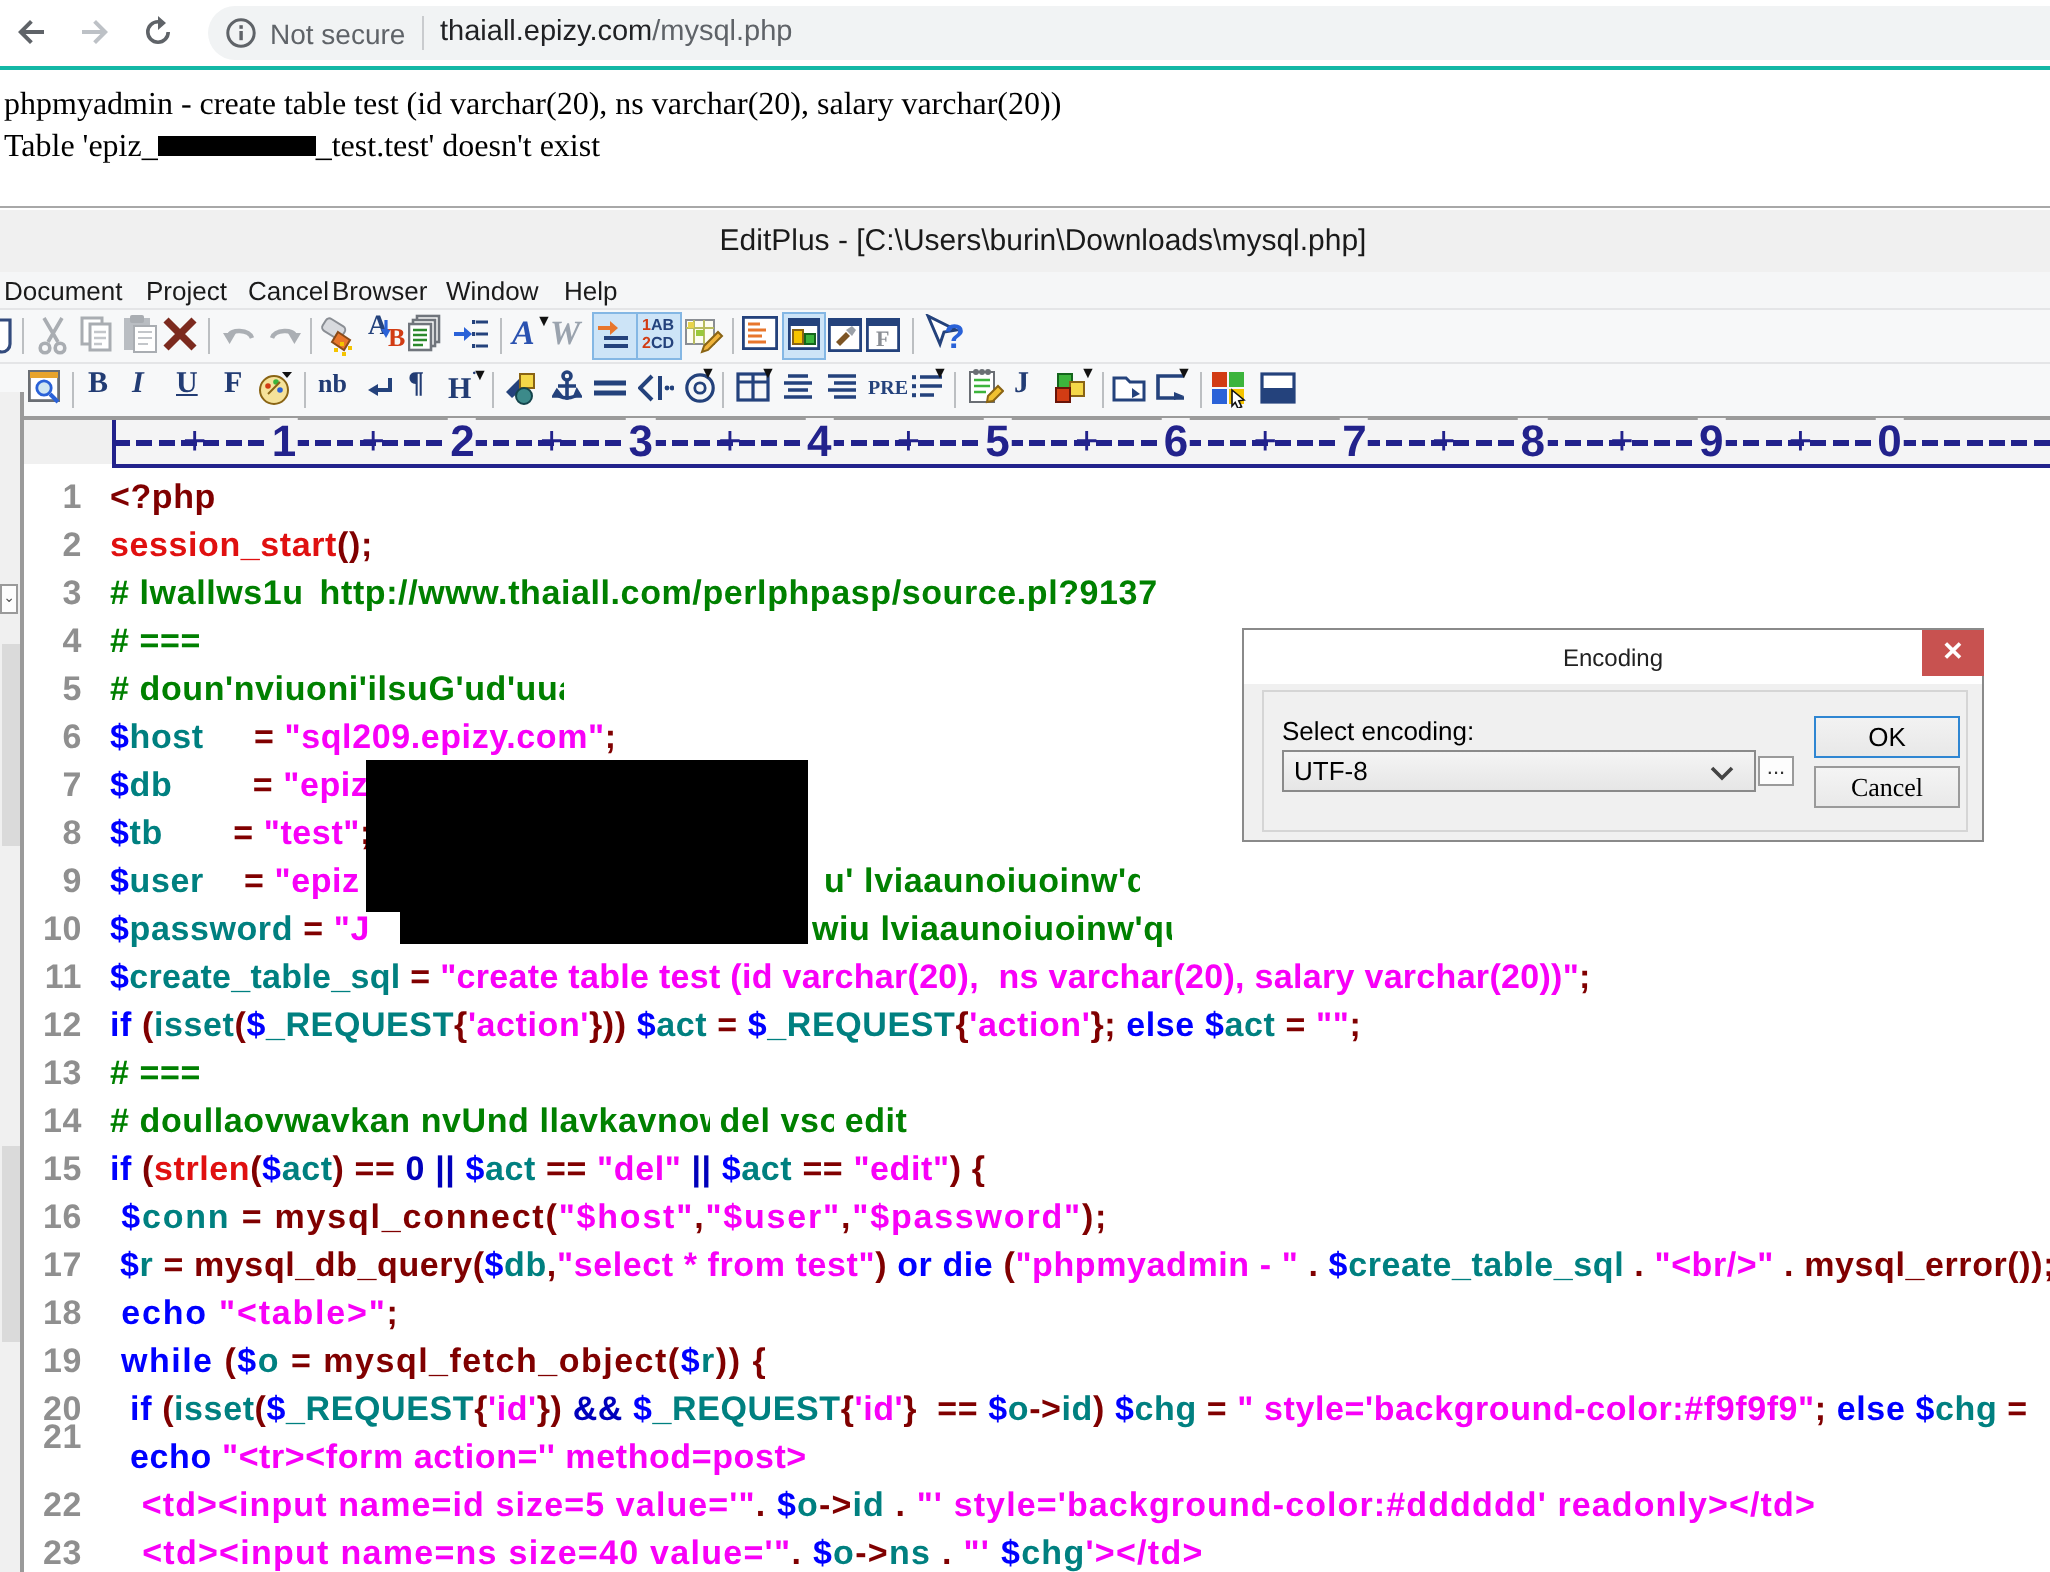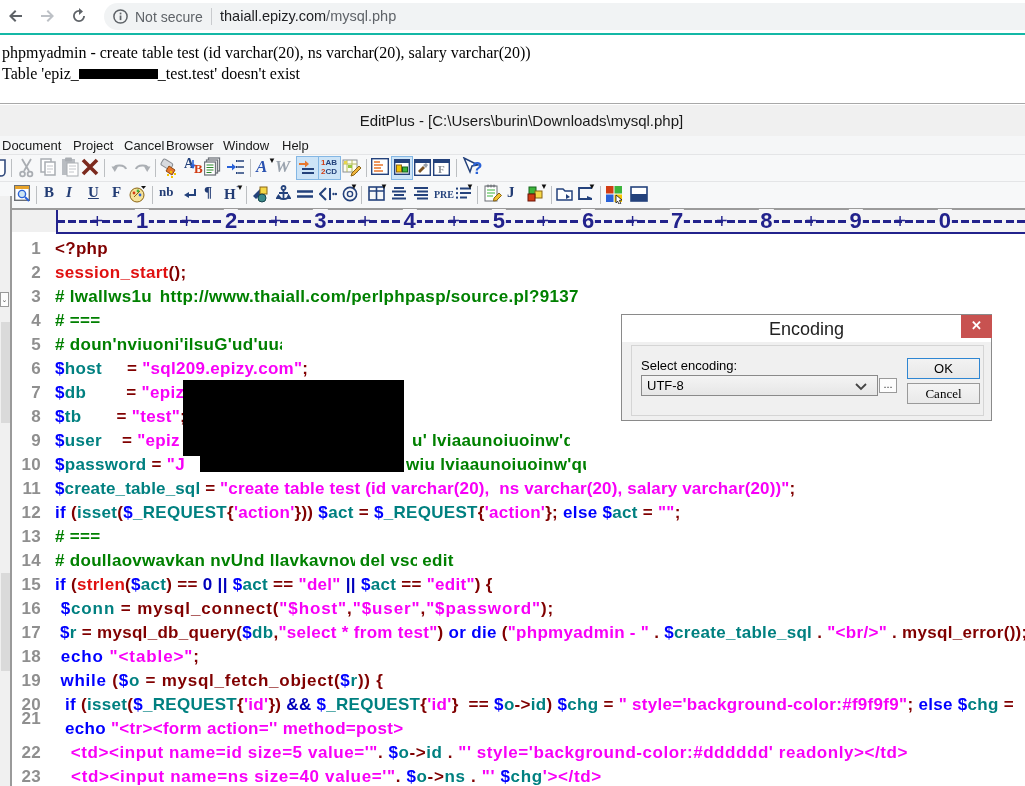--- a/index.html
+++ b/index.html
@@ -43,21 +43,21 @@
 .dl{color:#0000ff;}
 .st{color:#f800f8;}
 .cm{color:#008000;}
 .op{color:#800000;}
 .fr{color:#e01010;}
 .nv{color:#0000bb;}
 .redact{position:absolute;background:#000;}
 
 #dlg{position:absolute;left:621px;top:210px;width:369px;height:105px;background:#f0f0f0;border:1px solid #8a8a8a;}
 #dlgtitle{position:absolute;left:0;top:0;width:369px;height:27px;background:#fff;text-align:center;
- font-size:18px;color:#222;line-height:28px;}
+ font-size:12px;color:#222;line-height:28px;}
 #dlgx{position:absolute;left:339px;top:0px;width:31px;height:23px;background:#c85250;color:#fff;
  text-align:center;font-size:13px;line-height:22px;font-weight:bold;}
 #grpbox{position:absolute;left:9px;top:30px;width:351px;height:69px;border:1px solid #d5d5d5;}
 #sellab{position:absolute;left:19px;top:43px;font-size:13px;color:#000;}
 #combo{position:absolute;left:19px;top:60px;width:230px;height:19px;background:linear-gradient(#f4f4f4,#e6e6e6);border:1px solid #8a8a8a;
  font-size:13px;color:#000;line-height:19px;padding-left:5px;}
 #dots{position:absolute;left:257px;top:63px;width:16px;height:13px;background:#fdfdfd;border:1px solid #9a9a9a;
  text-align:center;font-size:11px;line-height:10px;color:#333;}
 .dbtn{position:absolute;left:285px;width:71px;height:19px;text-align:center;font-size:13px;color:#000;line-height:19px;}
 #okbtn{top:43px;background:linear-gradient(#f2f2f2,#e8e8e8);border:1px solid #2f86d2;}

